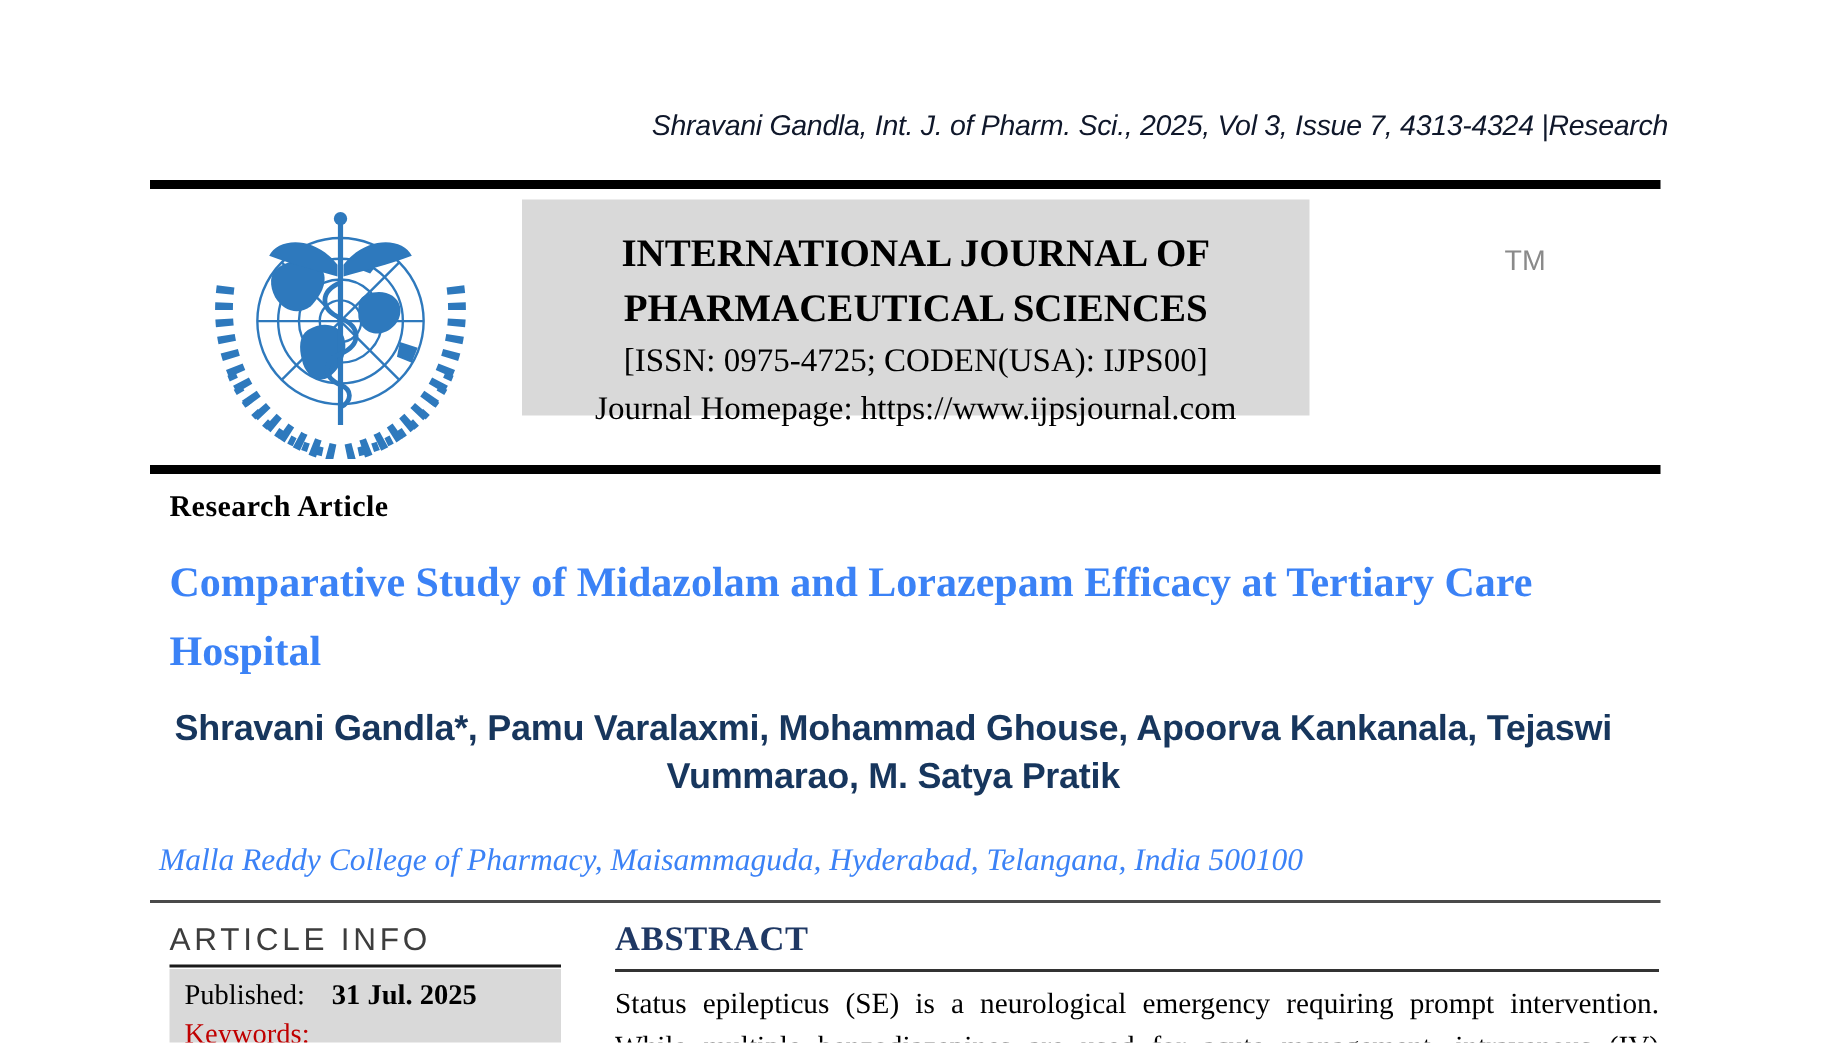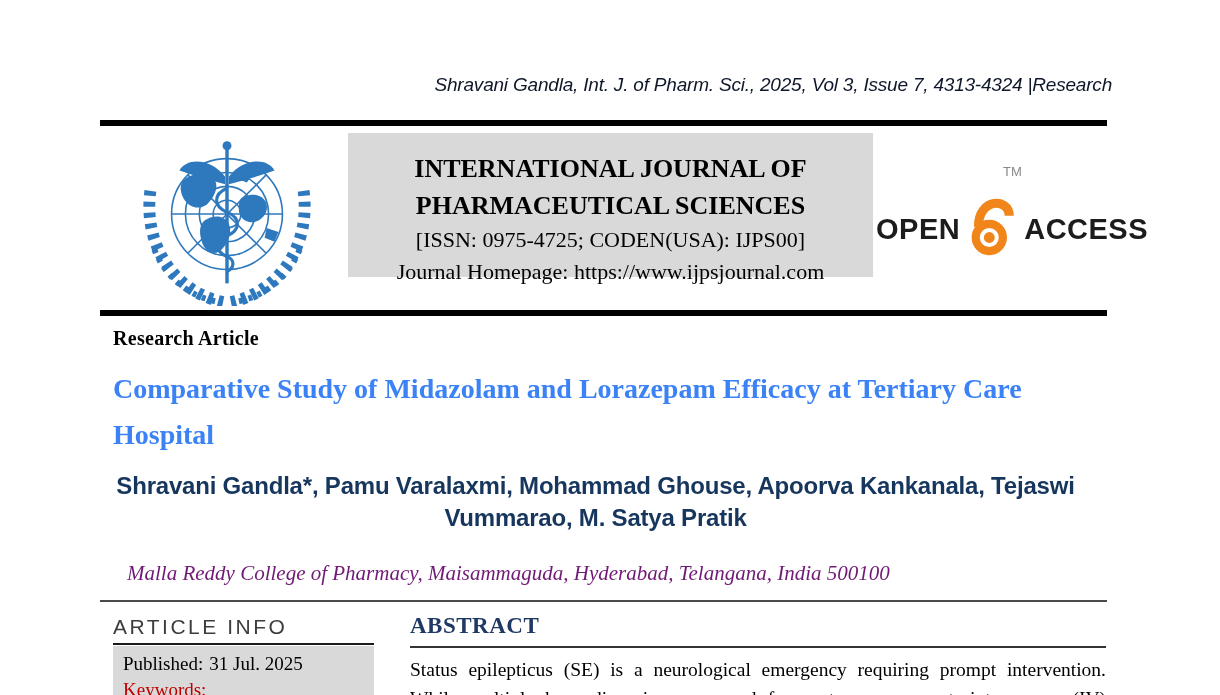--- a/index.html
+++ b/index.html
@@ -35,56 +35,56 @@
 
   .oa-wrap{left:876px;top:158px;width:240px;height:104px;}
   .oa-row{position:absolute;top:30px;left:0;display:flex;align-items:center;}
   .oa-word{
     font-family:"Liberation Sans",sans-serif;font-weight:bold;
     font-size:29px;color:#1c1c1c;letter-spacing:0.5px;
   }
   .oa-lock{width:58px;height:82px;margin:0 3px;position:relative;top:-6px;}
   .oa-tm{
     position:absolute;left:127px;top:6px;
-    font-family:"Liberation Sans",sans-serif;font-size:13px;color:#8a8a8a;
+    font-family:"Liberation Sans",sans-serif;font-size:19px;color:#8a8a8a;
   }
 
   
   .research-article{
     left:113px;top:327px;font-size:20px;font-weight:bold;color:#000;
     letter-spacing:0.3px;
   }
   .paper-title{
     left:113px;top:366px;width:985px;
     font-size:28px;font-weight:bold;color:#3b82f6;line-height:46px;
   }
   .authors{
     left:113px;top:470px;width:965px;
     font-family:"Liberation Sans",sans-serif;
     font-size:24px;font-weight:bold;color:#17365d;line-height:32px;
     letter-spacing:-0.2px;
     text-align:center;
   }
   .affiliation{
-    left:127px;top:561px;font-style:italic;font-size:21px;color:#701a75;
+    left:106px;top:561px;font-style:italic;font-size:21px;color:#3b82f6;
   }
 
   
   .ai-heading{
     left:113px;top:615px;
     font-family:"Liberation Sans",sans-serif;font-size:21px;color:#3d3d3d;
     letter-spacing:2.5px;
   }
   .ai-rule{left:113px;top:643px;width:261px;height:2px;background:#1a1a1a;}
   .ai-box{
     left:113px;top:646px;width:261px;height:60px;background:#d9d9d9;
     padding:5px 0 0 10px;box-sizing:border-box;
   }
   .ai-published{font-size:19px;color:#000;line-height:26px;}
-  .ai-published .val{margin-left:6px;}
+  .ai-published .val{margin-left:18px;font-weight:bold;}
   .ai-keywords{font-size:19px;color:#c00000;line-height:26px;}
 
   .abst-heading{
     left:410px;top:613px;font-size:23px;font-weight:bold;color:#1f3864;
     letter-spacing:0.5px;
   }
   .abst-rule{left:410px;top:646px;width:696px;height:2px;background:#333;}
   .abst-text{
     left:410px;top:655px;width:696px;
     font-size:19.5px;color:#000;line-height:29px;
@@ -138,29 +138,20 @@
 </div>
 
 <div class="abs journal-box">
   <div class="journal-title">INTERNATIONAL JOURNAL OF</div>
   <div class="journal-title">PHARMACEUTICAL SCIENCES</div>
   <div class="journal-sub">[ISSN: 0975-4725; CODEN(USA): IJPS00]</div>
   <div class="journal-sub">Journal Homepage: https://www.ijpsjournal.com</div>
 </div>
 
 <div class="abs oa-wrap">
-  <div class="oa-row">
-    <span class="oa-word">OPEN</span>
-    <svg class="oa-lock" viewBox="0 0 64 76">
-      <path d="M17,42 C17,10 51,10 51,30" fill="none" stroke="#F08519" stroke-width="10" stroke-linecap="butt"></path>
-      <circle cx="29" cy="54" r="15" fill="none" stroke="#F08519" stroke-width="9"></circle>
-      <circle cx="29" cy="54" r="6" fill="#F08519"></circle>
-    </svg>
-    <span class="oa-word">ACCESS</span>
-  </div>
   <span class="oa-tm">TM</span>
 </div>
 
 <div class="abs bar bar-bottom"></div>
 
 <div class="abs research-article">Research Article</div>
 
 <h1 class="abs paper-title" style="margin:0;">Comparative Study of Midazolam and Lorazepam Efficacy at Tertiary Care Hospital</h1>
 
 <div class="abs authors">Shravani Gandla*, Pamu Varalaxmi, Mohammad Ghouse, Apoorva Kankanala, Tejaswi Vummarao, M. Satya Pratik</div>

